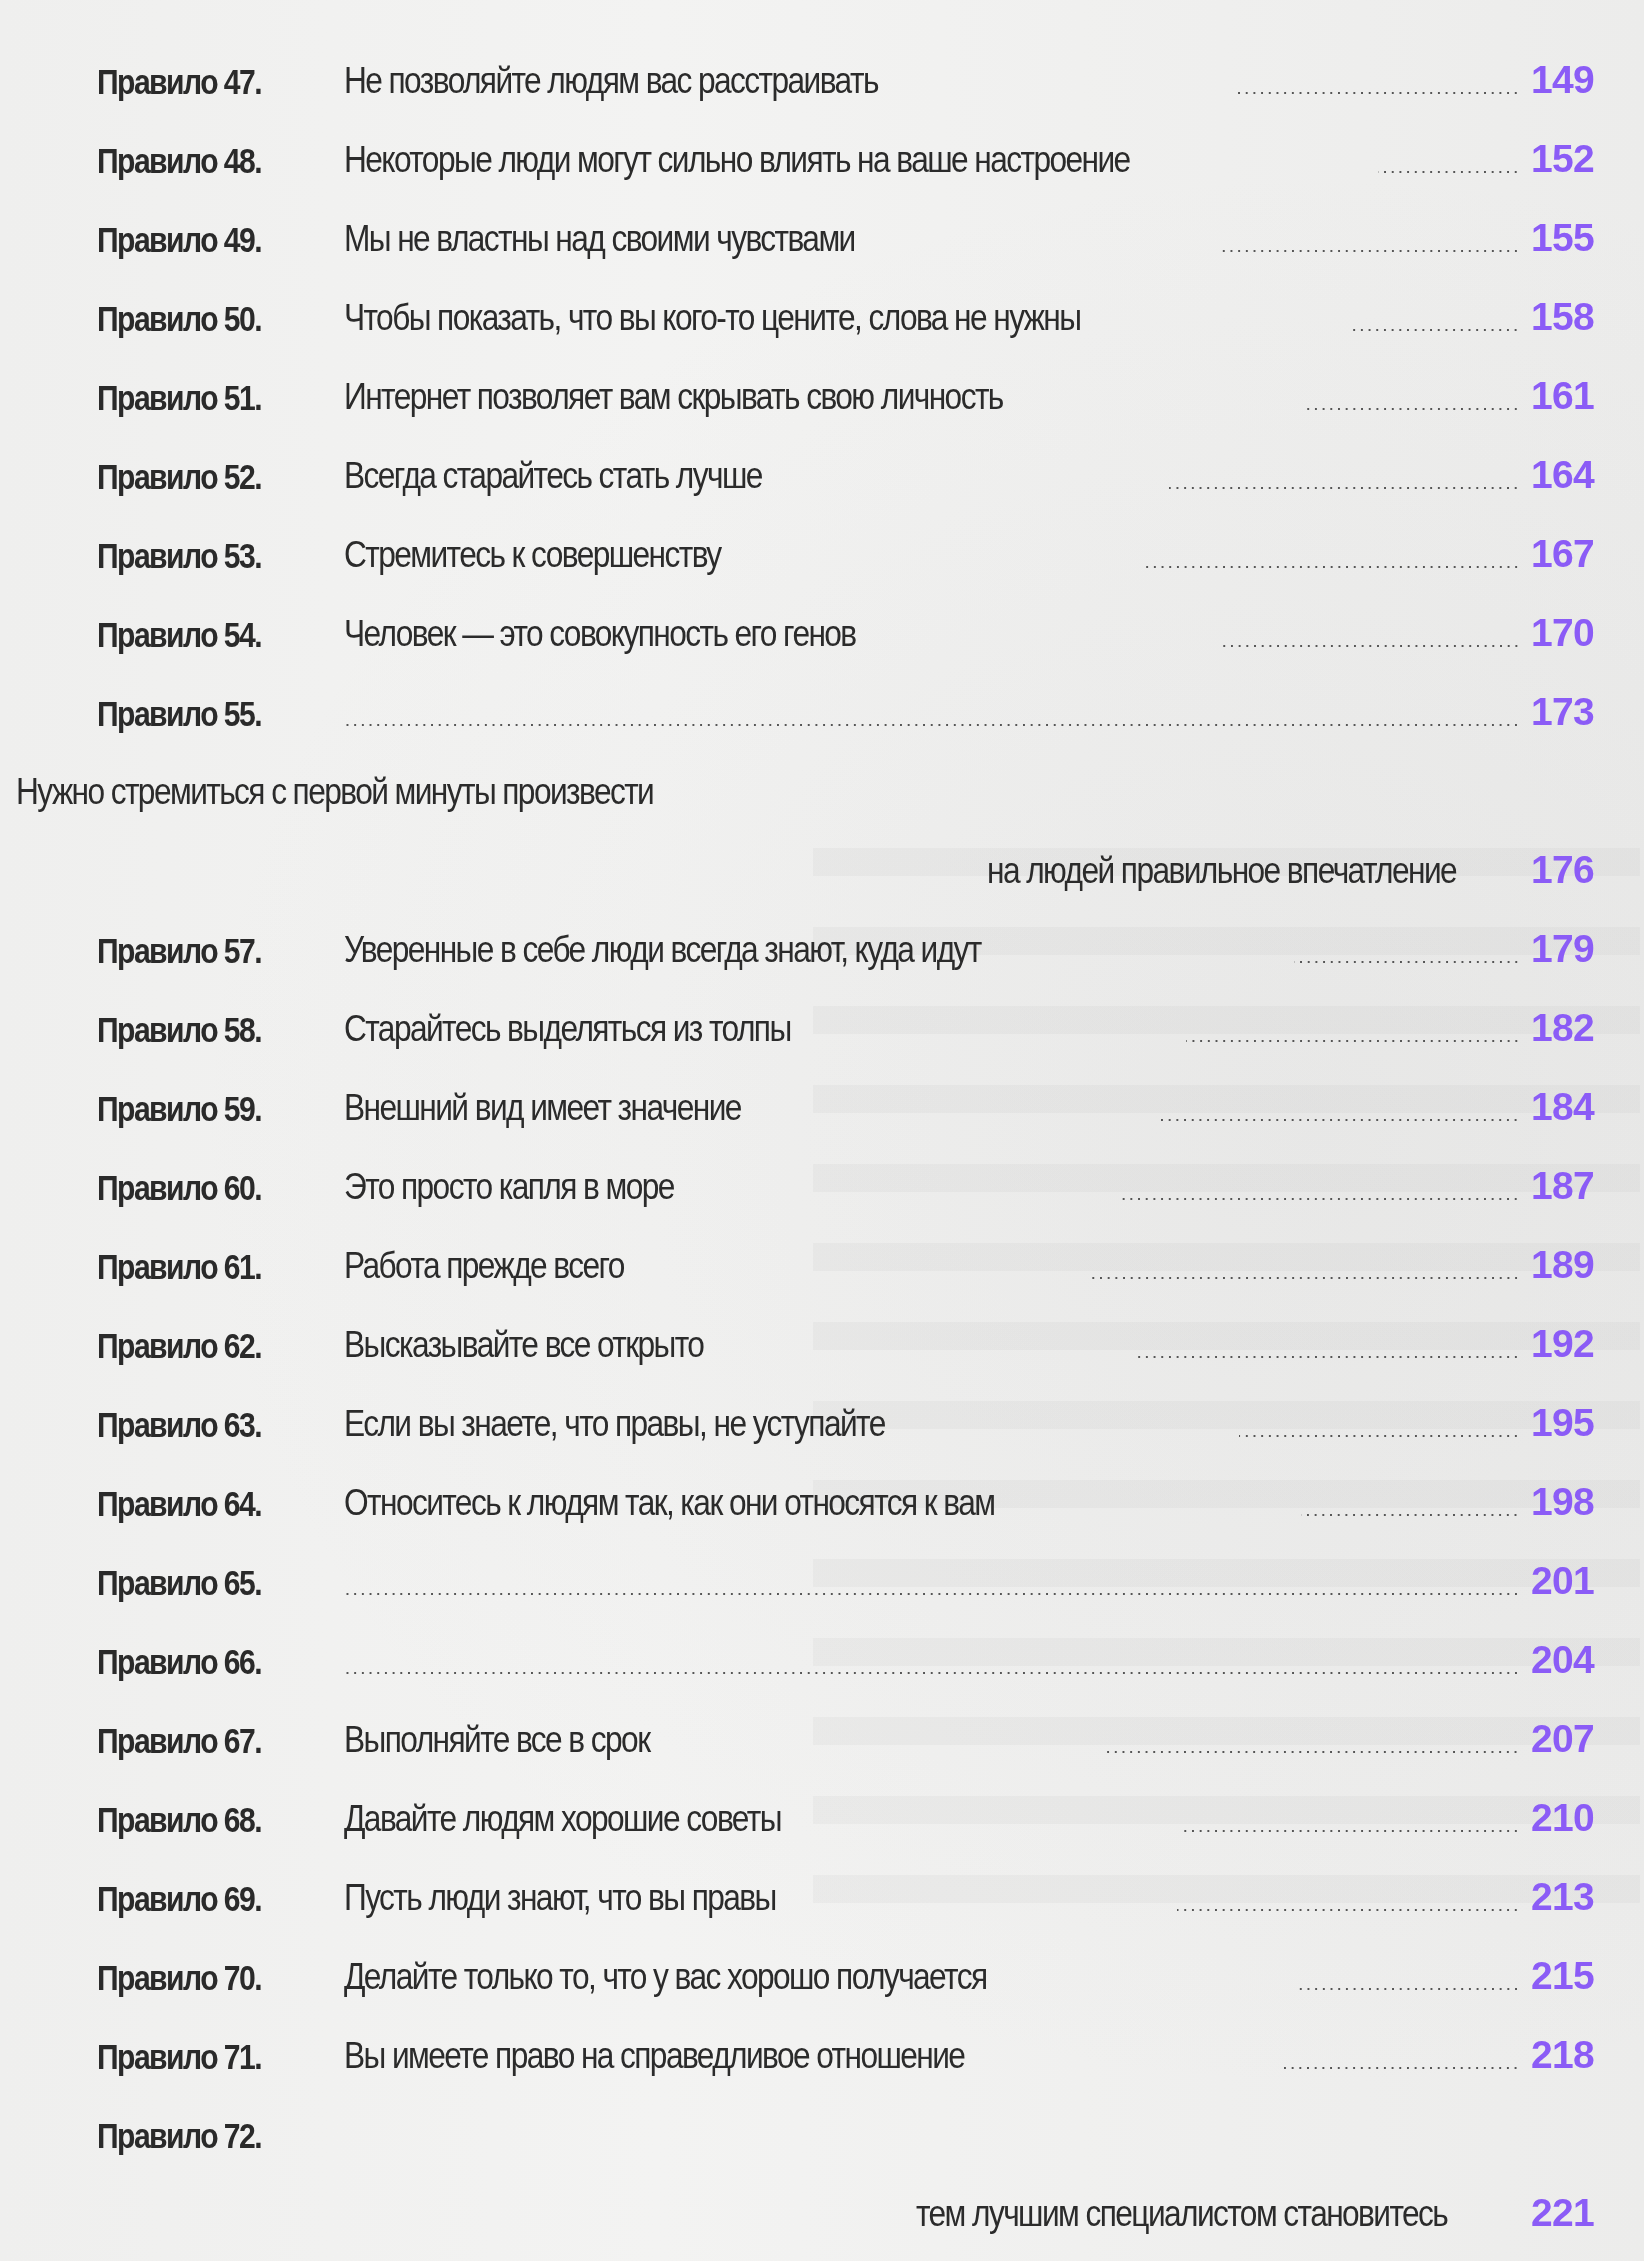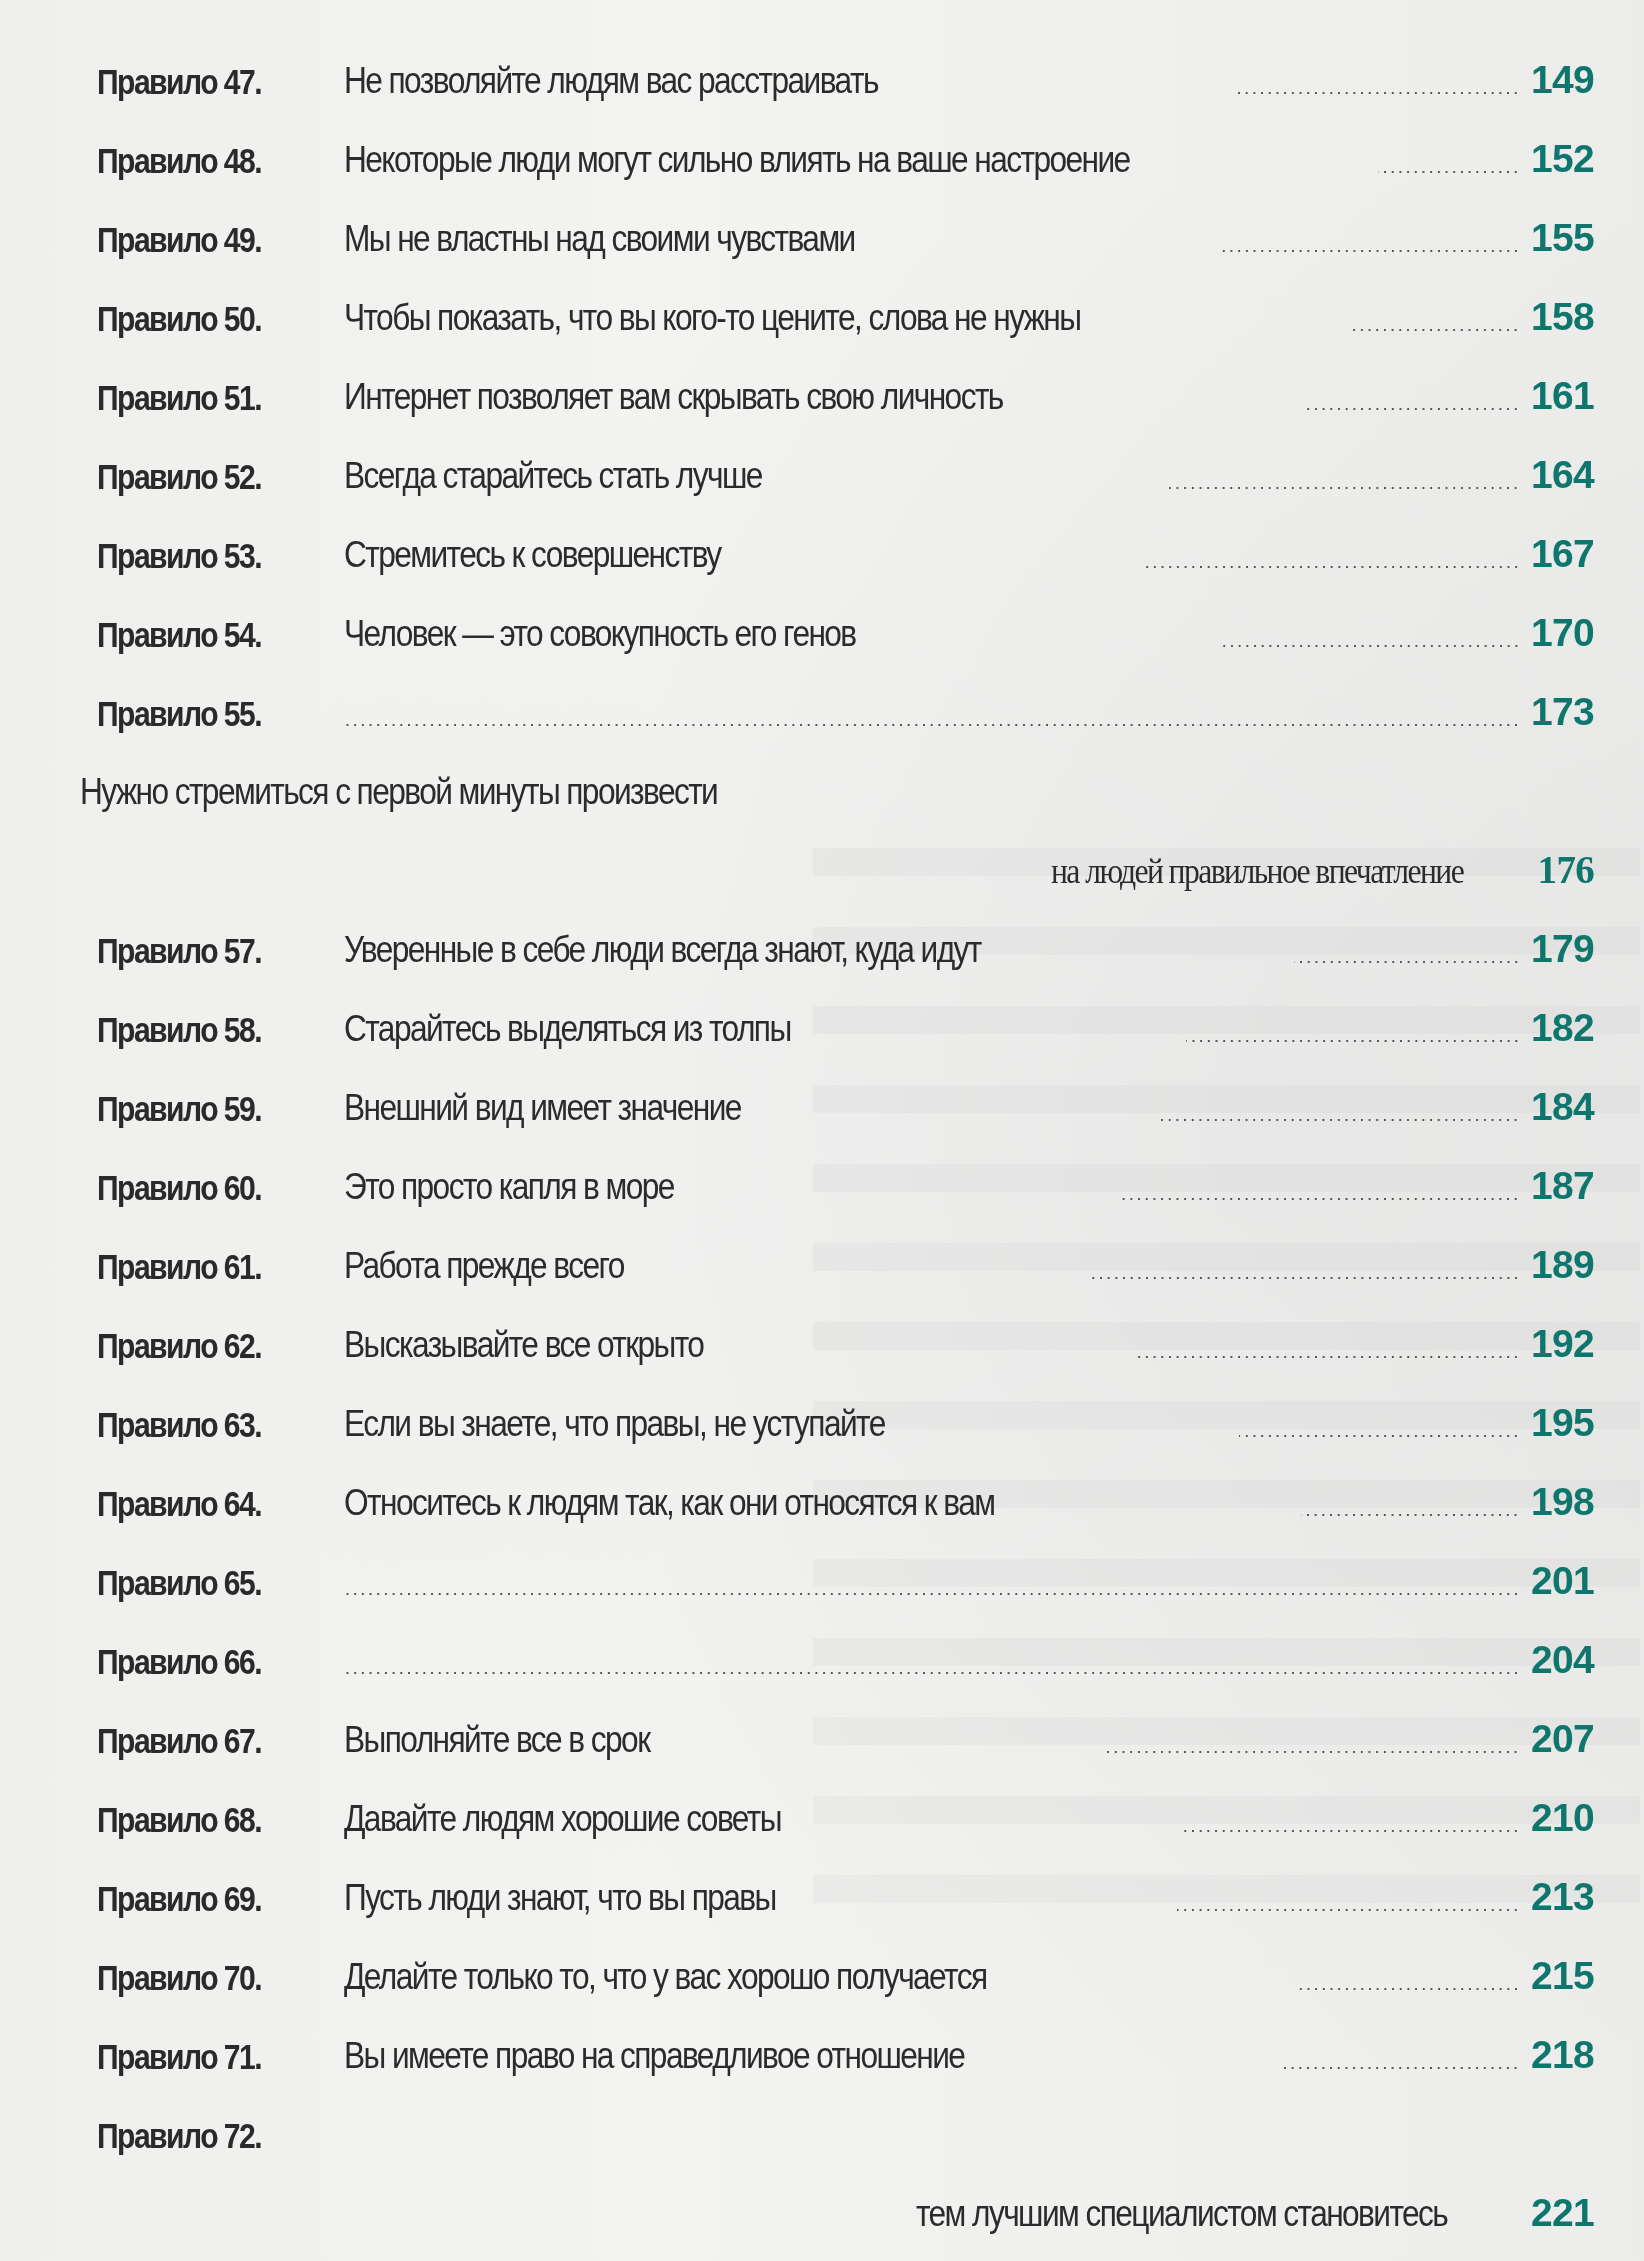--- a/index.html
+++ b/index.html
@@ -77,21 +77,21 @@
     background-image: radial-gradient(circle, #555 1.1px, transparent 1.4px);
     background-size: 7.7px 4.2px;
     background-repeat: repeat-x;
     background-position: right center;
   }
   .page {
     flex: 0 0 auto;
     font-weight: bold;
     font-size: 39px;
     letter-spacing: -0.7px;
-    color: #0f766e;
+    color: #8b5cf6;
     text-align: right;
     min-width: 70px;
   }
   .spacer {
     flex: 0 0 247px;
   }
   .bleed {
     position: absolute;
     left: 813px;
     top: 806px;
@@ -194,21 +194,21 @@
     <span class="page">173</span>
   </div>
 
   <div class="entry two-line">
     <div class="line" style="height:66px;">
       <span class="label">Правило 56.</span>
       <span class="title-wrap">
           <span class="title">Нужно стремиться с первой минуты произвести</span>
         </span>
     </div>
-    <div class="line" style="margin-top:12.6px;font-family:Liberation Serif, serif;">
+    <div class="line" style="margin-top:12.6px;">
       <span class="spacer"></span>
       <span class="title-wrap" style="flex:0 0 auto;">
           <span class="title">на людей правильное впечатление</span>
         </span>
       <span class="leader"></span>
       <span class="page">176</span>
     </div>
   </div>
 
   <div class="entry">

